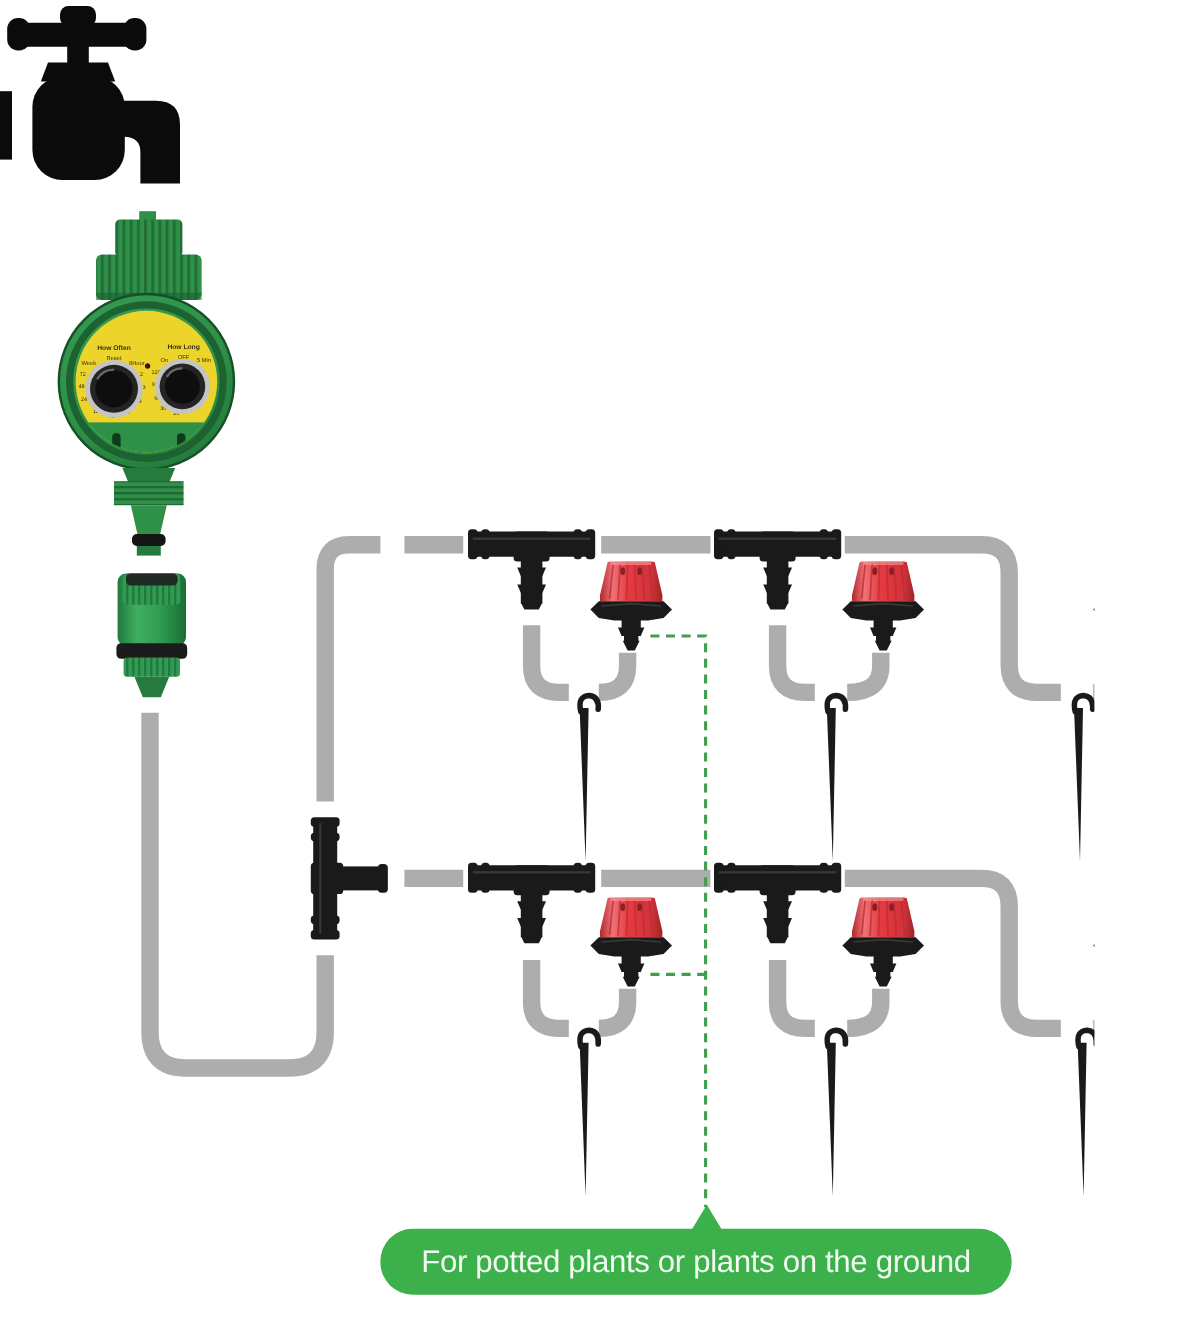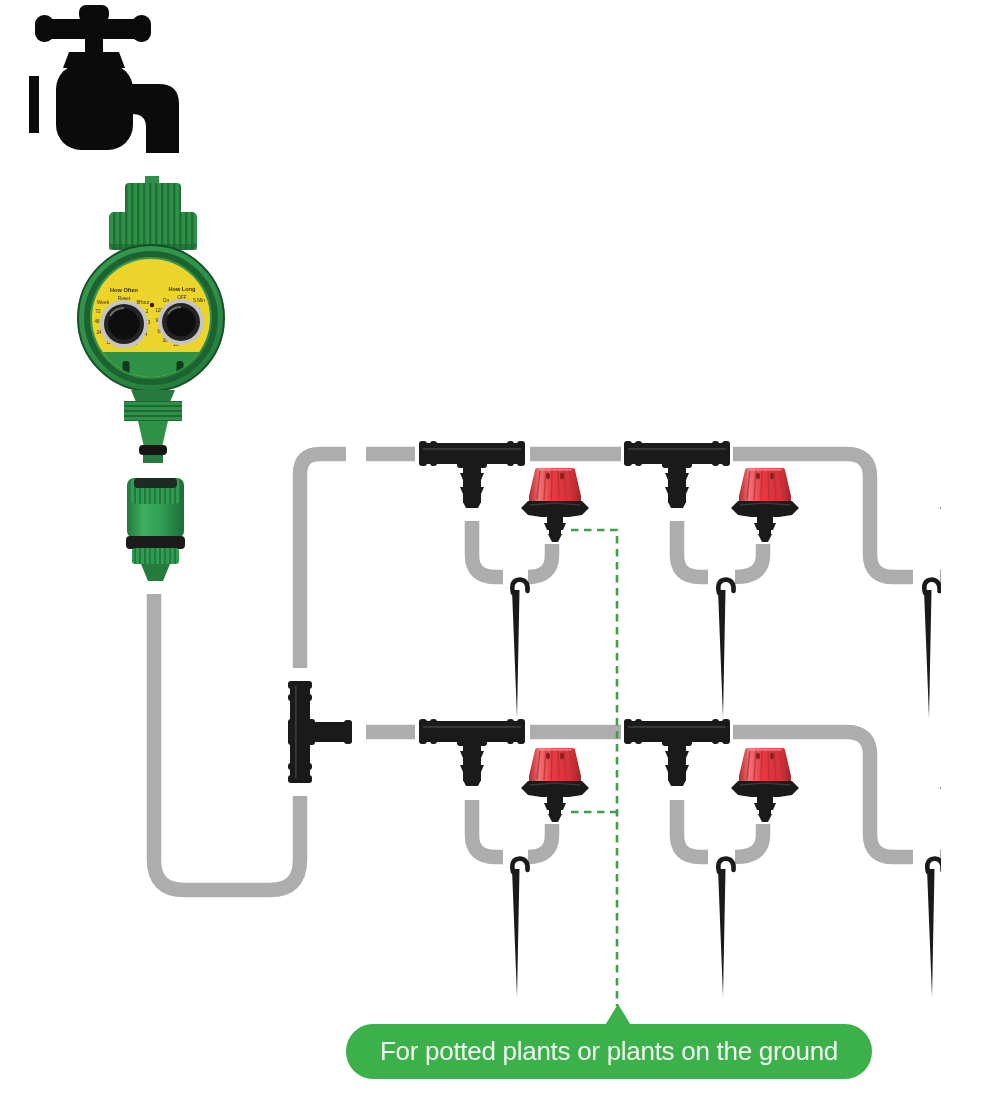--- a/index.html
+++ b/index.html
@@ -3,21 +3,21 @@
 <meta charset="utf-8">
 <style>
   :root{
     --bg:#ffffff; --tube-gray:#adadad; --fitting-black:#1a1a1a;
     --dripper-red:#e23940; --timer-green:#2e9147; --timer-green-dark:#1d6b33;
     --timer-yellow:#edd42b; --connector-green:#2f9c52; --callout-green:#3cb04a;
     --dash-green:#3f9f4c; --faucet-black:#0b0b0b;
   }
   html,body{margin:0;padding:0;}
   body{background:#fff;font-family:"Liberation Sans",sans-serif;}
-  .canvas{position:relative;width:912px;height:1100px;background:var(--bg);overflow:hidden;margin-left:29px;}
+  .canvas{position:relative;width:912px;height:1100px;background:var(--bg);overflow:hidden;}
   svg{position:absolute;left:0;top:0;}
   .tube{fill:none;stroke:var(--tube-gray);stroke-width:14.5;}
   .blk{fill:var(--fitting-black);}
   .dash{fill:none;stroke:var(--dash-green);stroke-width:2.6;stroke-dasharray:7.5 5.5;}
   .banner-rect{fill:var(--callout-green);}
   .banner-text{fill:#f2fbf2;font-size:26px;letter-spacing:-0.3px;}
   .t-title{font-size:5.6px;font-weight:700;fill:#33310e;}
   .t-lab{font-size:4.8px;fill:#33310e;}
   .t-num{font-size:4.6px;fill:#33310e;}
   text{text-anchor:middle;font-family:"Liberation Sans",sans-serif;}

